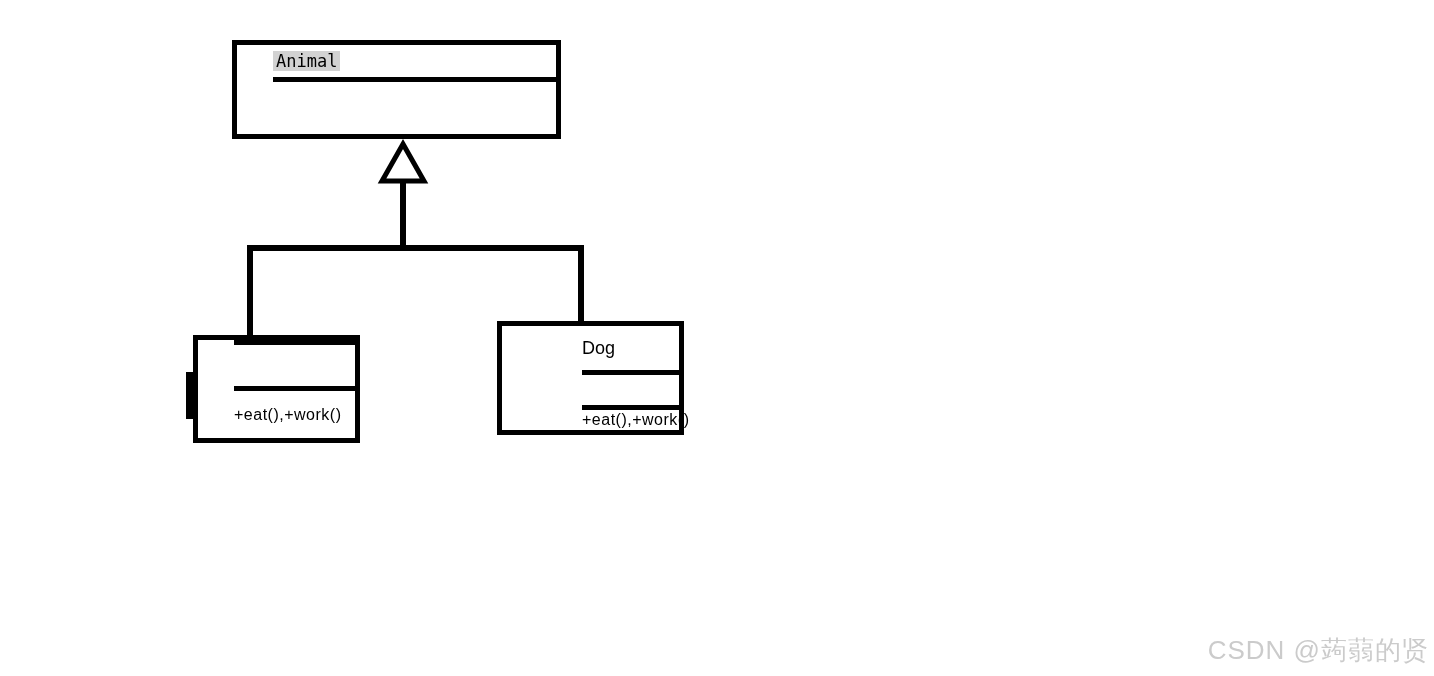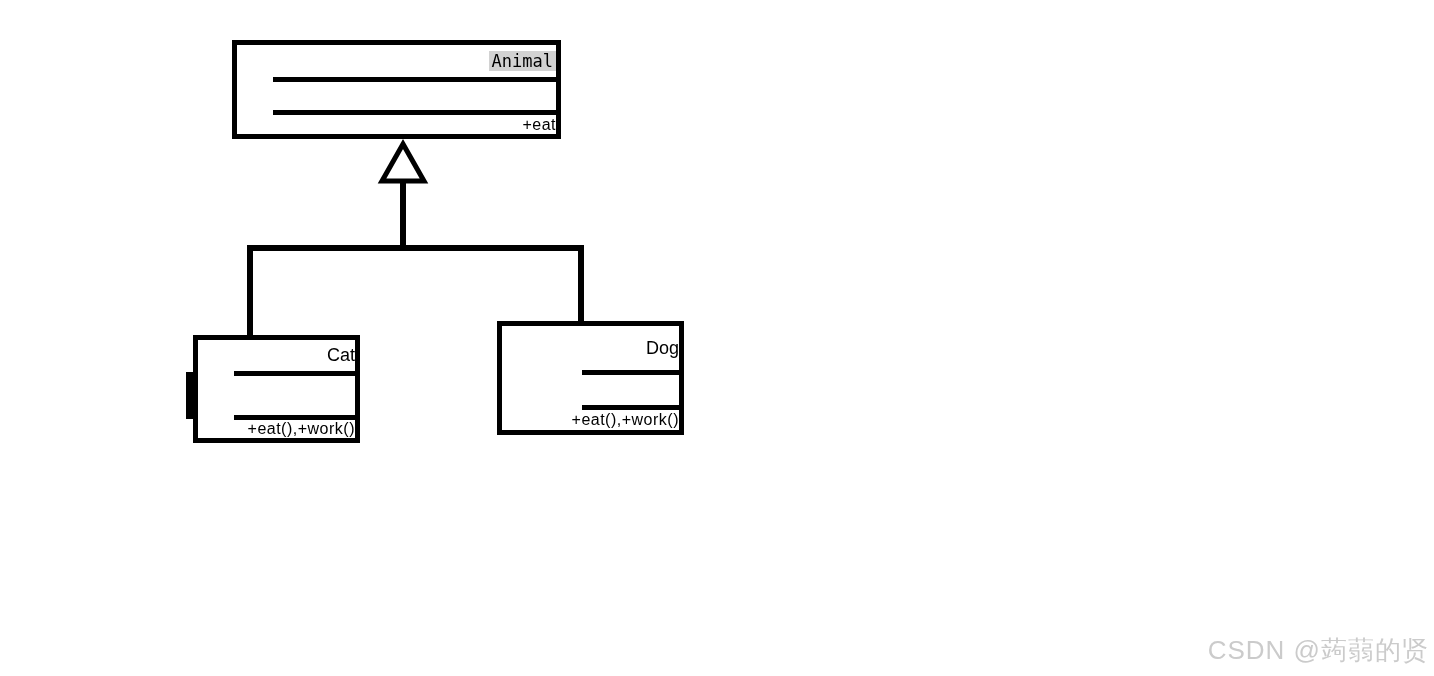--- a/index.html
+++ b/index.html
@@ -13,21 +13,21 @@
   .connector-svg{position:absolute;left:0;top:0;width:1434px;height:676px;}
   .uml-box{
     position:absolute;
     box-sizing:border-box;
     border:5px solid #000;
     background:#fff;
     display:flex;flex-direction:column;
   }
   .uml-sec{
     box-sizing:border-box;
-    display:flex;align-items:center;justify-content:flex-end;
+    display:flex;align-items:center;justify-content:flex-start;
     overflow:visible;
     white-space:nowrap;
     margin-left:36px;
   }
   .uml-sec.divided{border-top:5px solid #000;}
   .name-label{font-size:18px;color:#000;}
   .mono-name{
     font-family:"DejaVu Sans Mono", monospace;
     font-size:17px;color:#000;
     background:#d2d2d2;
@@ -78,30 +78,24 @@
     <path d="M403,144 L424,181 L382,181 Z" fill="#fff" stroke="#000" stroke-width="5"></path>
   </svg>
 
   <div class="uml-box animal-box">
     <div class="uml-sec sec-name">
       <span class="mono-name">Animal</span>
     </div>
     <div class="uml-sec sec-attrs divided">
       <span></span>
     </div>
-    <div class="uml-sec sec-methods divided">
-      <span class="methods-label">+eat</span>
-    </div>
   </div>
 
   <div class="cat-left-tab"></div>
   <div class="uml-box cat-box">
-    <div class="uml-sec sec-name">
-      <span class="name-label">Cat</span>
-    </div>
     <div class="uml-sec sec-attrs divided">
       <span></span>
     </div>
     <div class="uml-sec sec-methods divided">
       <span class="methods-label">+eat(),+work()</span>
     </div>
   </div>
 
   <div class="uml-box dog-box">
     <div class="uml-sec sec-name">

